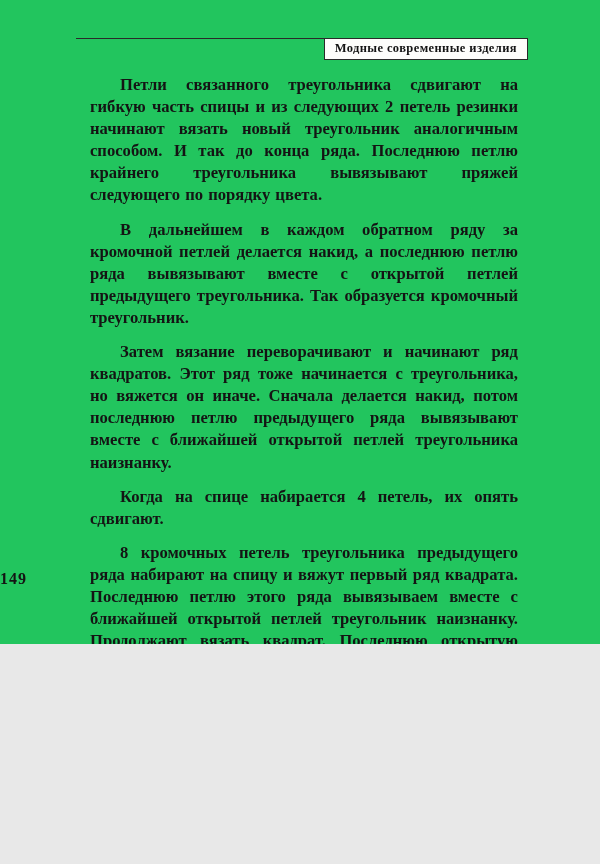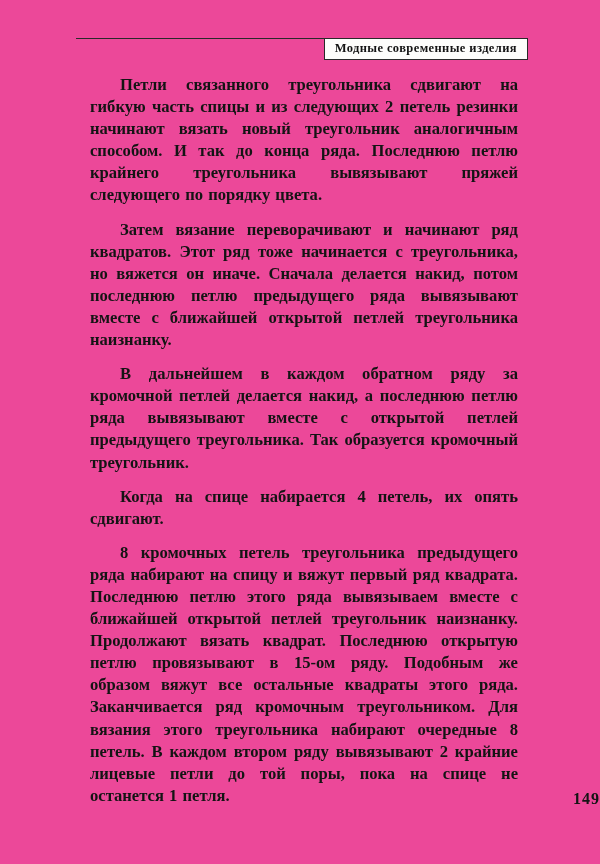--- a/index.html
+++ b/index.html
@@ -3,22 +3,22 @@
 <meta charset="utf-8">
 <style>
   html, body {
     margin: 0;
     padding: 0;
     background: #e8e8e8;
   }
   .page {
     position: relative;
     width: 600px;
-    height: 864px;
-    background: #ec4899;
+    height: 644px;
+    background: #22c55e;
     overflow: hidden;
     font-family: "Liberation Serif", "DejaVu Serif", serif;
     color: #141414;
   }
   
   .running-head {
     position: absolute;
     top: 38px;
     left: 76px;
     right: 72px;
@@ -52,38 +52,38 @@
     text-align: justify;
     text-indent: 30px;
     word-spacing: 1px;
   }
   
   .page-number {
     position: absolute;
     bottom: 56px;
     left: 0;
     width: 100%;
-    text-align: right;
+    text-align: left;
     font-size: 16px;
     font-weight: bold;
     letter-spacing: 1px;
   }
 </style>
 </head>
 <body>
 
 <div class="page">
 
   <div class="running-head">
     <span class="running-head-box">Модные современные изделия</span>
   </div>
 
   <div class="text-block">
     <p>Петли связанного треугольника сдвигают на гибкую часть спицы и из следующих 2 петель резинки начинают вязать новый треугольник аналогичным способом. И так до конца ряда. Последнюю петлю крайнего треугольника вывязывают пряжей следующего по порядку цвета.</p>
+    <p>В дальнейшем в каждом обратном ряду за кромочной петлей делается накид, а последнюю петлю ряда вывязывают вместе с открытой петлей предыдущего треугольника. Так образуется кромочный треугольник.</p>
     <p>Затем вязание переворачивают и начинают ряд квадратов. Этот ряд тоже начинается с треугольника, но вяжется он иначе. Сначала делается накид, потом последнюю петлю предыдущего ряда вывязывают вместе с ближайшей открытой петлей треугольника наизнанку.</p>
-    <p>В дальнейшем в каждом обратном ряду за кромочной петлей делается накид, а последнюю петлю ряда вывязывают вместе с открытой петлей предыдущего треугольника. Так образуется кромочный треугольник.</p>
     <p>Когда на спице набирается 4 петель, их опять сдвигают.</p>
     <p>8 кромочных петель треугольника предыдущего ряда набирают на спицу и вяжут первый ряд квадрата. Последнюю петлю этого ряда вывязываем вместе с ближайшей открытой петлей треугольник наизнанку. Продолжают вязать квадрат. Последнюю открытую петлю провязывают в 15-ом ряду. Подобным же образом вяжут все остальные квадраты этого ряда. Заканчивается ряд кромочным треугольником. Для вязания этого треугольника набирают очередные 8 петель. В каждом втором ряду вывязывают 2 крайние лицевые петли до той поры, пока на спице не останется 1 петля.</p>
   </div>
 
   <div class="page-number">149</div>
 
 </div>
 
 </body></html>

